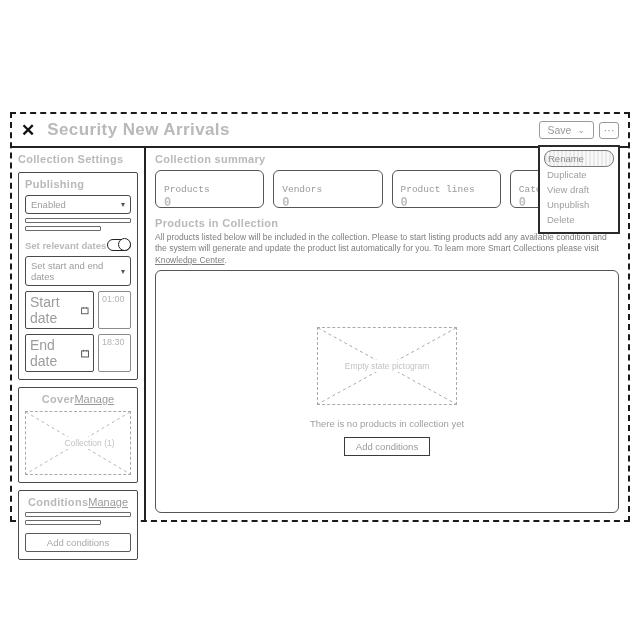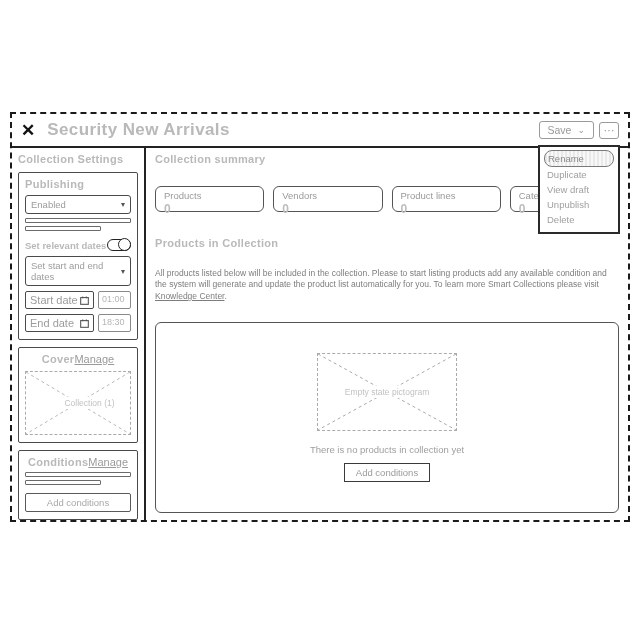--- a/index.html
+++ b/index.html
@@ -23,21 +23,21 @@
   
   .menu { position:absolute; top:31px; right:8px; width:82px; background:#fff;
           border:2px solid #2a2a2a; padding:3px 4px 5px 4px; z-index:20; }
   .menu-item { font-size:9.5px; color:#9f9f9f; padding:1.5px 3px; line-height:1.25; }
   .menu-item.selected { border:1px solid #7a7a7a; border-radius:8px;
      background:repeating-linear-gradient(90deg,#e9e9e9 0 2px,#f8f8f8 2px 4px); color:#8a8a8a; margin-bottom:1px; }
 
   
   .body-row { flex:1; display:flex; min-height:0; }
   .sidebar { width:134px; min-width:134px; border-right:2px solid #222; padding:5px 6px; }
-  .main { flex:1; padding:5px 9px 7px 9px; display:flex; flex-direction:column; min-width:0;gap:16px; }
+  .main { flex:1; padding:5px 9px 7px 9px; display:flex; flex-direction:column; min-width:0; }
 
   .h-gray { font-size:11px; font-weight:bold; color:#b9b9b9; letter-spacing:.3px; }
   .panel { border:1.5px solid #4a4a4a; border-radius:2px; margin-top:7px; padding:5px 6px 7px 6px; background:#fff; }
   .panel-head { display:flex; justify-content:center; align-items:baseline; }
   .link { font-size:11px; color:#9a9a9a; text-decoration:underline; }
 
   .select { display:flex; justify-content:space-between; align-items:center; border:1.5px solid #4a4a4a;
             border-radius:3px; padding:3px 5px; font-size:9.5px; color:#9c9c9c; margin-top:5px; background:#fff; }
   .select .arrow { font-size:8px; color:#555; }
 
@@ -45,36 +45,36 @@
   .skel.short { width:72%; margin-top:3px; }
 
   .toggle-row { display:flex; justify-content:space-between; align-items:center; margin-top:8px; }
   .toggle-label { font-size:9.5px; font-weight:bold; color:#b9b9b9; }
   .toggle { width:24px; height:12px; border:1.5px solid #222; border-radius:7px; position:relative; background:#fff; }
   .toggle .knob { position:absolute; right:-1px; top:-2.5px; width:13px; height:13px; border:1.5px solid #222;
                   border-radius:50%; background:#fff; }
 
   .date-row { display:flex; gap:4px; margin-top:5px; }
   .date-field { flex:1; display:flex; justify-content:space-between; align-items:center; border:1.5px solid #4a4a4a;
-                border-radius:2px; padding:2px 4px; font-size:11px; color:#9c9c9c; background:#fff; }
+                border-radius:2px; padding:2px 4px; font-size:14px; color:#9c9c9c; background:#fff; }
   .time-field { width:33px; border:1.5px solid #8a8a8a; border-radius:2px; padding:2px 3px; font-size:9px;
                 color:#b5b5b5; text-align:left; background:#fff; }
   .cal { width:9px; height:9px; display:block; }
 
   
   .xbox { position:relative; border:1.5px dashed #aaa; background:#fff; display:flex; align-items:center; justify-content:center; }
   .xbox svg { position:absolute; inset:0; width:100%; height:100%; }
   .xbox .xlabel { position:relative; z-index:2; background:#fff; padding:1px 3px; font-size:8.5px; color:#c2c2c2; }
 
   .btn-outline { border:1.5px solid #5a5a5a; border-radius:2px; background:#fff; color:#a8a8a8;
                  font-size:9.5px; text-align:center; padding:3px 4px; margin-top:8px; }
 
   
   .cards { display:flex; gap:9px; margin-top:5px; }
-  .card { flex:1; border:1.5px solid #555; border-radius:6px; height:26px; padding:3px 8px; background:#fff; }
+  .card { flex:1; border:1.5px solid #555; border-radius:6px; height:38px; padding:13px 8px; background:#fff;font-family:Liberation Mono, monospace; }
   .card-label { font-size:9.5px; color:#9a9a9a; }
   .card-value { font-size:12px; color:#bdbdbd; font-weight:bold; margin-top:1px; }
 
   .section-title { margin-top:9px; }
   .desc { font-size:8.5px; color:#7d7d7d; line-height:1.35; margin-top:3px; max-width:470px; }
   .desc a { color:#7d7d7d; }
 
   .products-box { flex:1; border:1.5px solid #555; border-radius:6px; margin-top:4px;
                   display:flex; flex-direction:column; align-items:center; justify-content:center; background:#fff; }
   .pictogram { width:140px; height:78px; }

